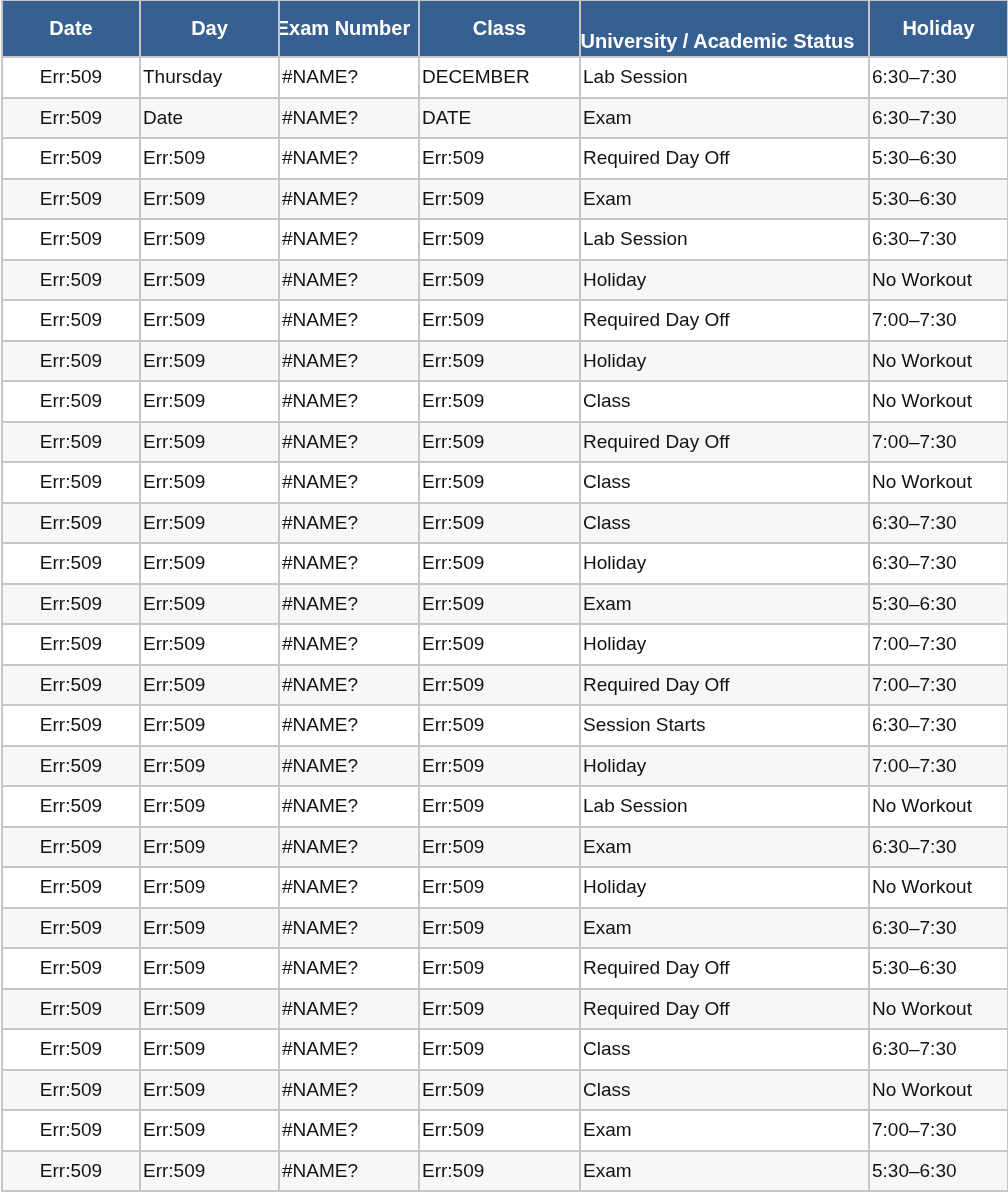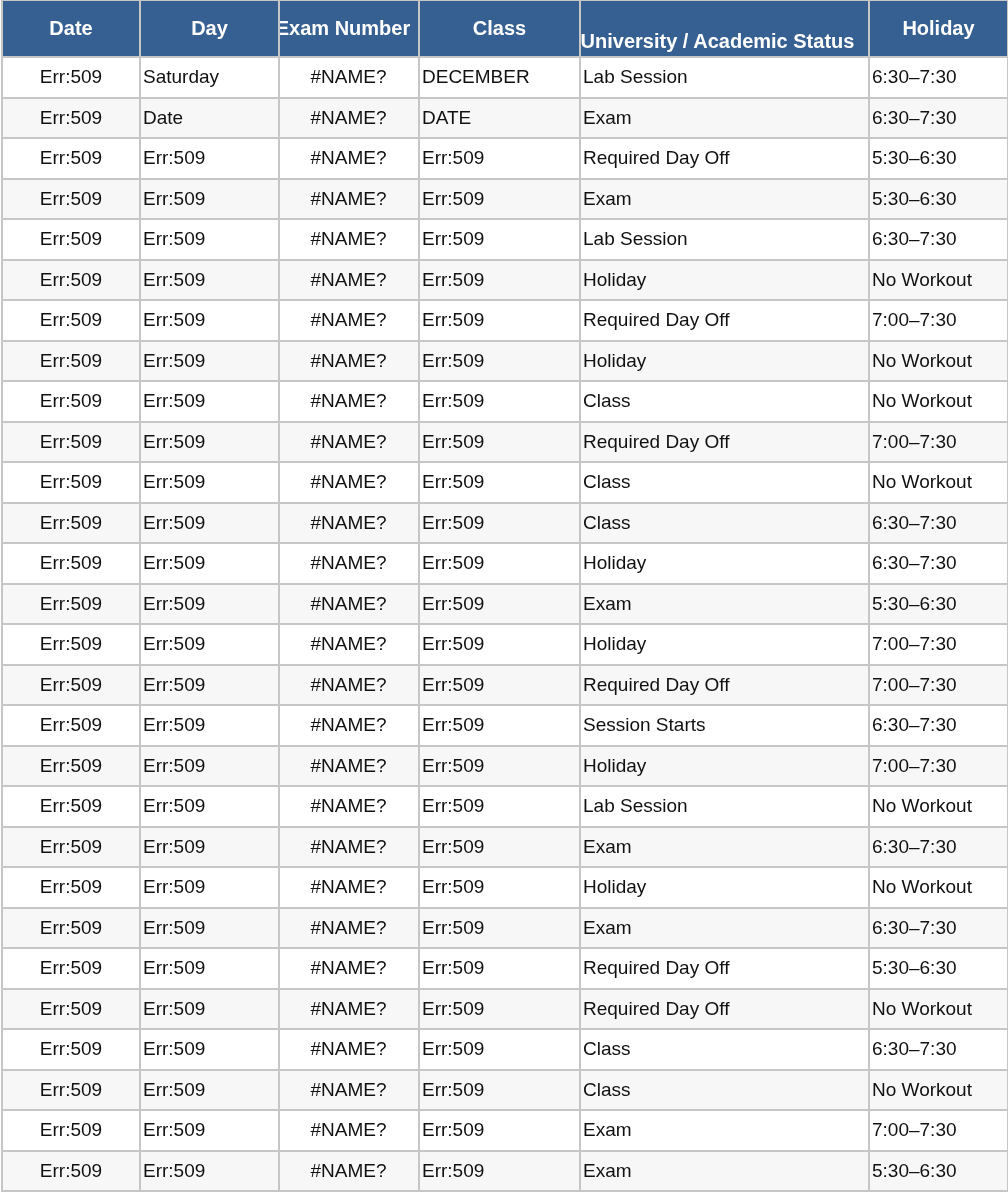--- a/index.html
+++ b/index.html
@@ -17,21 +17,21 @@
     height: 55px; padding: 0; text-align: center; white-space: nowrap; overflow: hidden;
     border: 2px solid #c6c6c6; border-top: 1px solid #c6c6c6;
   }
   tbody td {
     font-size: 19px; color: #111; height: 38.5px; padding: 0 2px; white-space: nowrap; overflow: hidden;
     border: 2px solid #c6c6c6; border-top: 2px solid #c6c6c6;
   }
   tbody tr:nth-child(odd) td { background: #ffffff; }
   tbody tr:nth-child(even) td { background: #f7f7f7; }
   td.center { text-align: center; }
-  td.right { text-align: center; padding-right: 3px; }
+  td.right { text-align: left; padding-right: 3px; }
   td.left { text-align: left; }
   .hdr-week { display: inline-block; margin-left: -12px; }
   .hdr-univ { display: inline-block; margin-left: -14px; margin-top: 26px; }
 </style>
 </head>
 <body>
 
 <div class="sheet">
   <table>
     <colgroup>
@@ -48,21 +48,21 @@
         <th><span>Day</span></th>
         <th><span class="hdr-week">Exam Number</span></th>
         <th><span>Class</span></th>
         <th><span class="hdr-univ">University / Academic Status</span></th>
         <th><span>Holiday</span></th>
       </tr>
     </thead>
     <tbody id="table-body">
     <tr>
           <td class="center">Err:509</td>
-          <td class="left">Saturday</td>
+          <td class="left">Thursday</td>
           <td class="right">#NAME?</td>
           <td class="left">DECEMBER</td>
           <td class="left">Lab Session</td>
           <td class="left">6:30–7:30</td>
         </tr>
         <tr>
           <td class="center">Err:509</td>
           <td class="left">Date</td>
           <td class="right">#NAME?</td>
           <td class="left">DATE</td>

